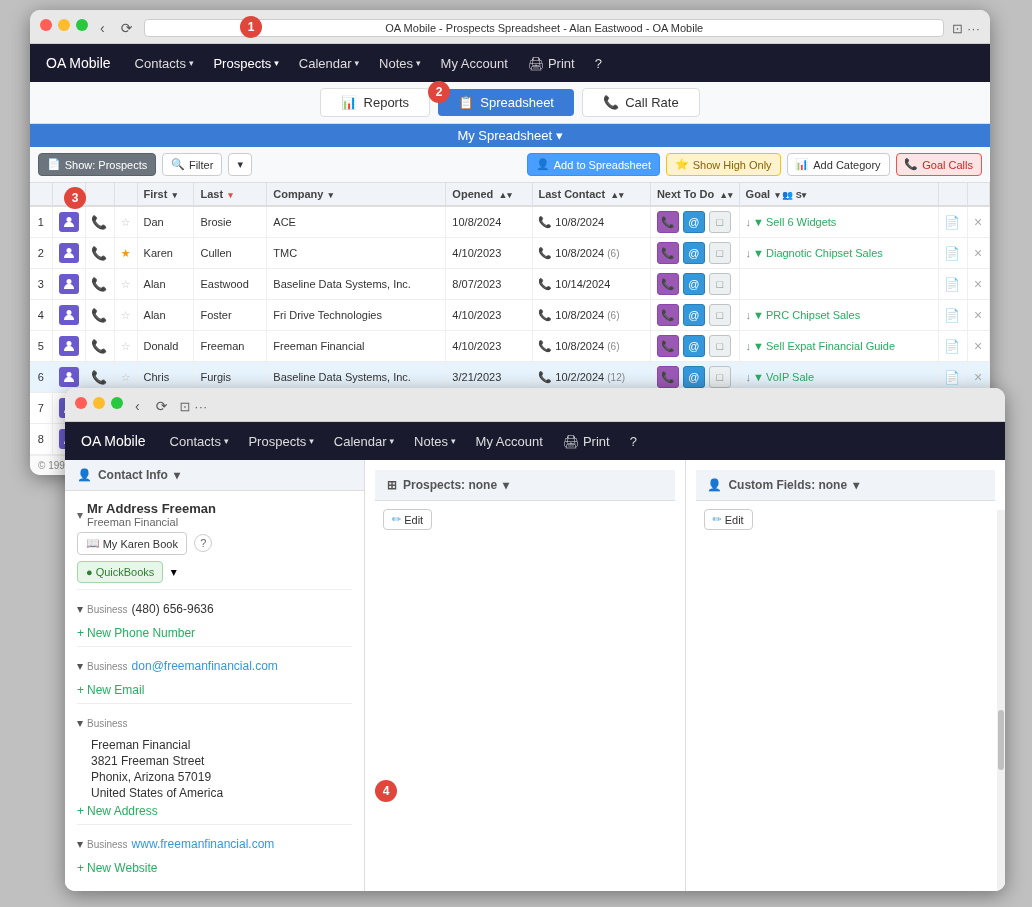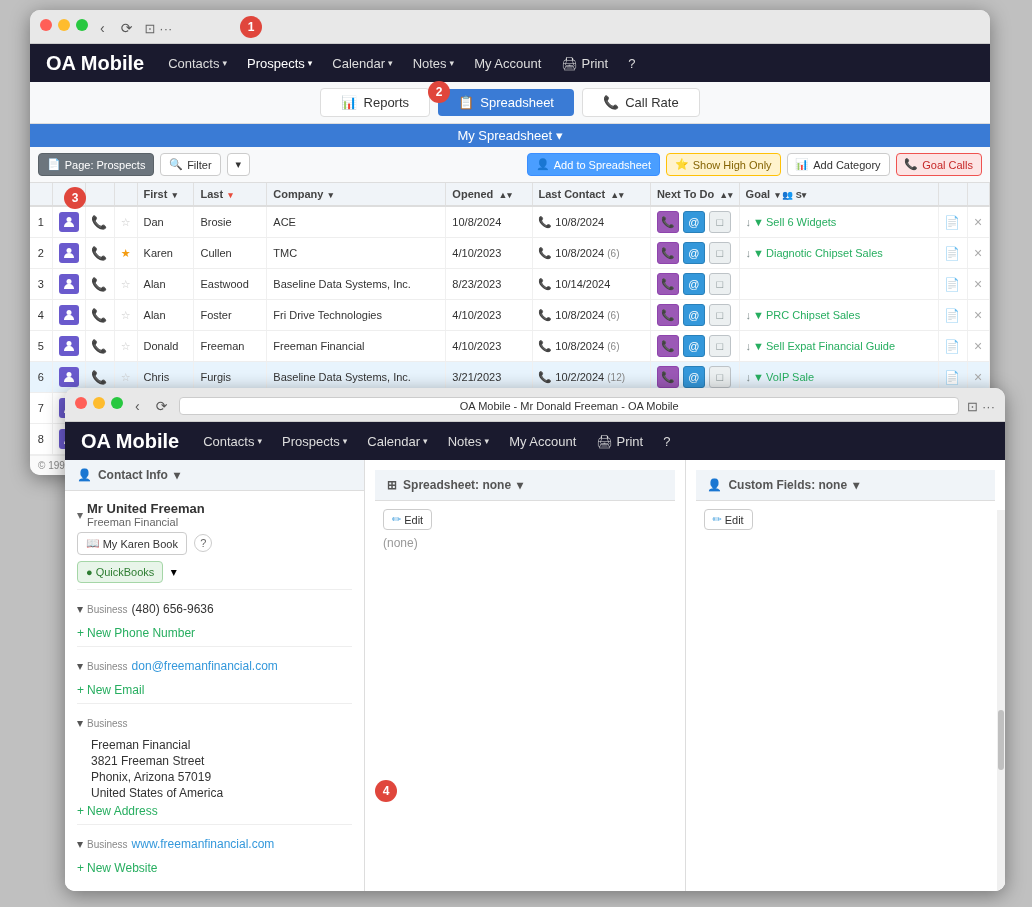--- a/index.html
+++ b/index.html
@@ -40,21 +40,21 @@
     .url-bar {
       flex: 1; background: white; border: 1px solid #ccc; border-radius: 4px;
       padding: 2px 8px; font-size: 11px; color: #333; text-align: center;
     }
 
     
     .app-nav {
       background: #1a1a2e; color: white; padding: 0 16px;
       display: flex; align-items: center; gap: 4px; height: 38px;
     }
-    .app-nav .brand { font-size: 20px; font-weight: bold; margin-right: 12px; }
+    .app-nav .brand { font-size: 14px; font-weight: normal; margin-right: 12px; }
     .nav-item {
       padding: 4px 8px; cursor: pointer; color: #ddd; font-size: 13px;
       display: flex; align-items: center; gap: 3px;
     }
     .nav-item .caret { font-size: 9px; }
 
     
     .toolbar {
       background: #3a7bd5; padding: 4px 8px; display: flex; align-items: center; justify-content: center;
     }
@@ -191,20 +191,21 @@
 
   <div class="browser-chrome">
     <div style="display:flex; align-items:center; gap:8px; margin-bottom:5px;">
       <div class="traffic-lights">
         <div class="tl tl-red"></div>
         <div class="tl tl-yellow"></div>
         <div class="tl tl-green"></div>
       </div>
       <button class="nav-btn">‹</button>
       <button class="nav-btn">⟳</button>
+      <div class="url-bar">OA Mobile - Prospects Spreadsheet - Alan Eastwood - OA Mobile</div>
       <div style="display:flex;gap:4px;">
         <span style="font-size:13px;color:#666;">⊡</span>
         <span style="font-size:13px;color:#666;">···</span>
       </div>
     </div>
 
     <div class="step-badge" style="position:absolute;top:6px;left:210px;z-index:10;">1</div>
   </div>
 
   <div class="app-nav">
@@ -241,21 +242,21 @@
     <div class="toolbar-title">
       <span>My Spreadsheet</span>
       <span>▾</span>
     </div>
   </div>
 
   <div class="content-toolbar">
     <div class="left-tools">
       <button class="btn btn-page">
         <span>📄</span>
-        <span>Page: Prospects</span>
+        <span>Show: Prospects</span>
       </button>
       <button class="btn">
         <span>🔍</span>
         <span>Filter</span>
       </button>
       <button class="btn">▾</button>
     </div>
     <div class="right-tools">
       <button class="btn btn-blue">
         <span>👤</span>
@@ -372,21 +373,21 @@
                   <circle cx="7" cy="4.5" r="2.5"></circle>
                   <path d="M2 12c0-3 2-5 5-5s5 2 5 5"></path>
                 </svg>
         </div>
       </td>
       <td><span class="phone-icon-sm">📞</span></td>
       <td><span class="star-empty">☆</span></td>
       <td>Alan</td>
       <td>Eastwood</td>
       <td>Baseline Data Systems, Inc.</td>
-      <td>8/23/2023</td>
+      <td>8/07/2023</td>
       <td>
         <span style="color:#9b59b6;">📞</span> 10/14/2024 <span class="phone-badge"></span>
       </td>
       <td>
         <div class="action-icons">
           <div class="action-icon purple">📞</div>
           <div class="action-icon blue">@</div>
           <div class="action-icon gray">□</div>
         </div>
       </td>
@@ -567,21 +568,20 @@
 
   <div class="browser-chrome">
     <div style="display:flex; align-items:center; gap:8px; margin-bottom:5px;">
       <div class="traffic-lights">
         <div class="tl tl-red"></div>
         <div class="tl tl-yellow"></div>
         <div class="tl tl-green"></div>
       </div>
       <button class="nav-btn">‹</button>
       <button class="nav-btn">⟳</button>
-      <div class="url-bar">OA Mobile - Mr Donald Freeman - OA Mobile</div>
       <div style="display:flex;gap:4px;">
         <span style="font-size:13px;color:#666;">⊡</span>
         <span style="font-size:13px;color:#666;">···</span>
       </div>
     </div>
   </div>
 
   <div class="app-nav">
     <span class="brand">OA Mobile</span>
     <span class="nav-item">Contacts <span class="caret">▾</span></span>
@@ -598,21 +598,21 @@
     <div class="contact-panel">
       <div class="panel-header">
         <span>👤</span>
         <span>Contact Info</span>
         <span>▾</span>
       </div>
       <div class="panel-body">
         <div style="display:flex;align-items:center;gap:4px;margin-bottom:4px;">
           <span style="color:#666;cursor:pointer;">▾</span>
           <div>
-            <div class="contact-name">Mr United Freeman</div>
+            <div class="contact-name">Mr Address Freeman</div>
             <div class="contact-company">Freeman Financial</div>
           </div>
         </div>
         <div style="margin-bottom:6px;">
           <button class="contact-btn">
             <span>📖</span>
             <span>My Karen Book</span>
           </button>
           <span class="help-circle">?</span>
         </div>
@@ -675,29 +675,28 @@
             <span>+</span>
             <span>New Website</span>
           </div>
         </div>
       </div>
     </div>
 
     <div class="categories-panel">
       <div class="panel-header">
         <span>⊞</span>
-        <span>Spreadsheet: none</span>
+        <span>Prospects: none</span>
         <span>▾</span>
       </div>
       <div style="padding:8px;">
         <button class="edit-btn">
           <span class="pencil">✏</span>
           <span>Edit</span>
         </button>
-        <div class="none-text">(none)</div>
       </div>
     </div>
 
     <div class="custom-panel">
       <div class="panel-header">
         <span>👤</span>
         <span>Custom Fields: none</span>
         <span>▾</span>
       </div>
       <div style="padding:8px;">

